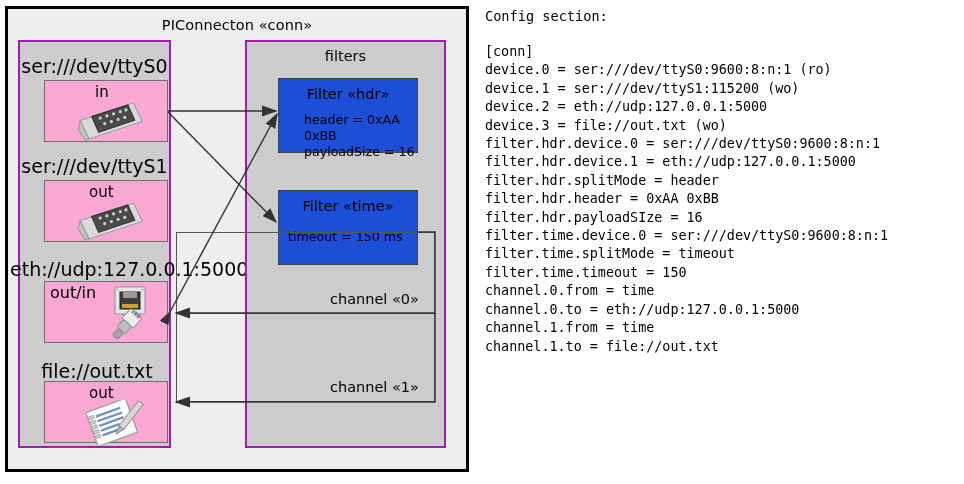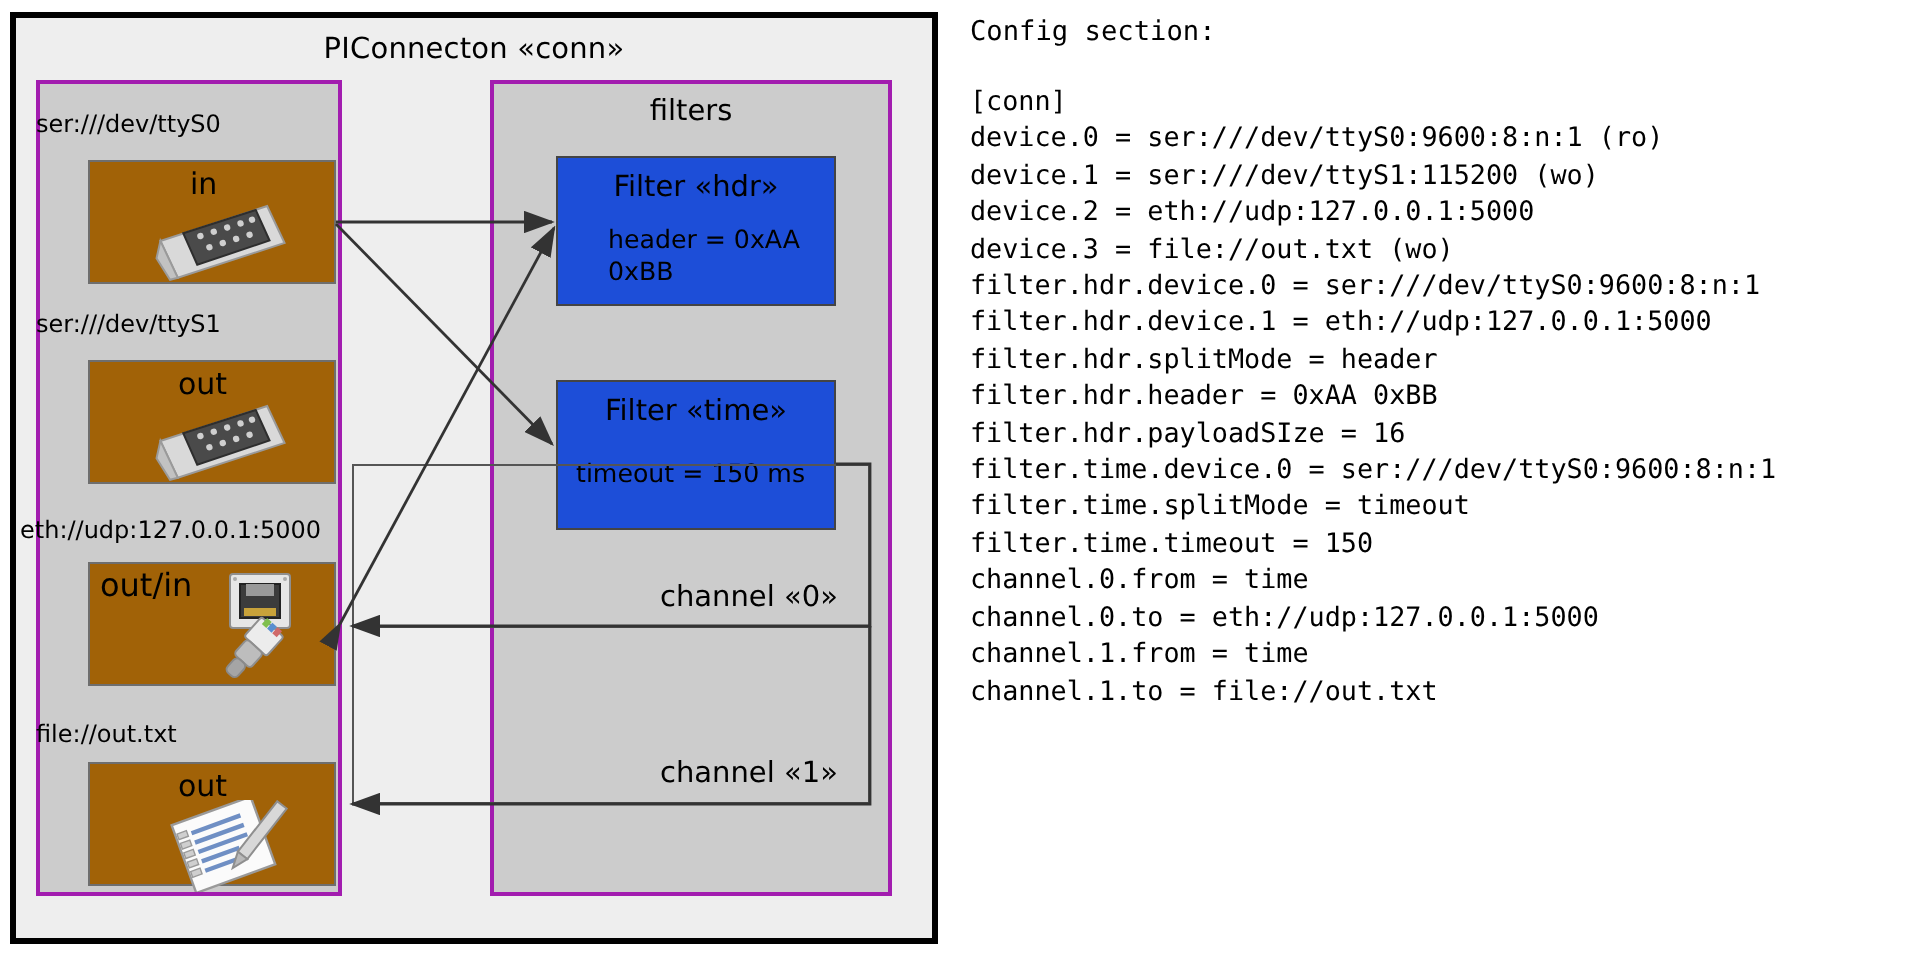--- a/index.html
+++ b/index.html
@@ -15,22 +15,22 @@
                font-size:14.5px;letter-spacing:.1px;}
 
   .panel{position:absolute;background:#cccccc;border:2px solid #a21caf;
          box-sizing:border-box;}
   .panel-title{position:absolute;left:0;top:6px;width:100%;text-align:center;
                font-size:14.5px;}
 
   #devices-panel{left:18px;top:40px;width:153px;height:408px;}
   #filters-panel{left:245px;top:40px;width:201px;height:408px;}
 
-  .dev-label{position:absolute;text-align:left;font-size:12px;white-space:nowrap;}
-  .dev-box{position:absolute;background:#a16207;border:1.5px solid #6e6e6e;
+  .dev-label{position:absolute;text-align:center;font-size:19px;white-space:nowrap;}
+  .dev-box{position:absolute;background:#f9a8d4;border:1.5px solid #6e6e6e;
            box-sizing:border-box;}
   .dev-io{position:absolute;font-size:15px;line-height:1;}
   .dev-icon{position:absolute;}
 
   .filter-box{position:absolute;background:#1d4ed8;border:1.6px solid #444;
               box-sizing:border-box;}
   .filter-title{position:absolute;left:0;top:7px;width:100%;text-align:center;
                 font-size:14.5px;}
   .filter-attrs{position:absolute;left:9px;font-size:12.6px;line-height:1.28;}
 
@@ -153,20 +153,21 @@
   </div>
 
   <div class="panel" id="filters-panel">
     <div class="panel-title">filters</div>
   </div>
 
   <div class="filter-box" style="left:278px;top:78px;width:140px;height:75px;">
     <div class="filter-title">Filter «hdr»</div>
     <div class="filter-attrs" style="top:33px;margin-left:16px;">
       <div>header = 0xAA 0xBB</div>
+      <div>payloadSize = 16</div>
     </div>
   </div>
 
   <div class="filter-box" style="left:278px;top:190px;width:140px;height:75px;">
     <div class="filter-title">Filter «time»</div>
     <div class="filter-attrs" style="top:38px;">
       <div>timeout = 150 ms</div>
     </div>
   </div>
 

